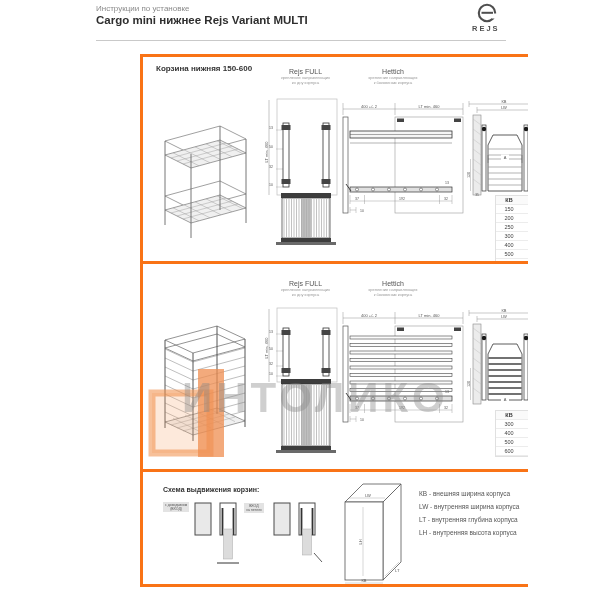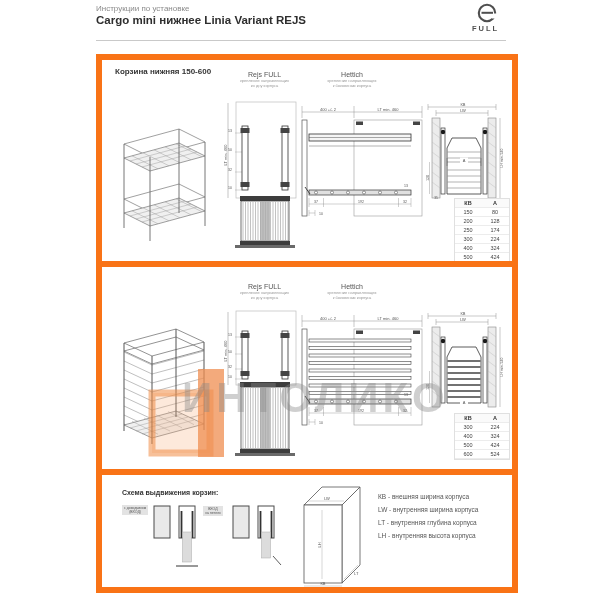--- a/index.html
+++ b/index.html
@@ -3,21 +3,21 @@
 <meta charset="utf-8">
 <style>
   html,body{margin:0;padding:0;background:#fff;}
   #page{position:relative;width:528px;height:600px;background:#ffffff;overflow:hidden;
         font-family:"Liberation Sans",sans-serif;color:#333;}
   .abs{position:absolute;}
   .kicker{font-size:8px;color:#8a8a8a;}
   .doc-title{font-size:11.5px;font-weight:bold;color:#2e2e2e;}
   .logo-wordmark{font-size:7.5px;font-weight:bold;letter-spacing:2px;color:#4f4f4f;}
   .hr{height:1px;background:#c9c9c9;}
-  .panel{border:6px solid #f97316;background:#fff;}
+  .panel{border:3px solid #f97316;background:#fff;margin-left:44px;}
   .panel-title{font-size:8px;font-weight:bold;color:#333;white-space:nowrap;}
   .colhead{text-align:center;}
   .colhead .nm{font-size:7px;color:#555;}
   .colhead .sub{font-size:4px;color:#999;line-height:5px;}
   svg{display:block;}
   svg text{font-family:"Liberation Sans",sans-serif;fill:#555;}
   .dim{font-size:4px;}
   .dims{font-size:3.5px;}
   .tbl{display:grid;grid-template-columns:26px 28px;font-size:5.5px;color:#444;
        border:1px solid #e0e0e0;background:#fff;}
@@ -30,30 +30,30 @@
   .wm{pointer-events:none;}
   .wm-text{font-size:42px;font-weight:bold;letter-spacing:4px;color:rgba(135,135,135,0.40);
            white-space:nowrap;}
 </style>
 </head>
 <body>
 
 <div id="page">
 
   <div class="abs kicker" style="left:96px;top:4px;">Инструкции по установке</div>
-  <div class="abs doc-title" style="left:96px;top:14px;">Cargo mini нижнее Linia Variant REJS</div>
+  <div class="abs doc-title" style="left:96px;top:14px;">Cargo mini нижнее Rejs Variant MULTI</div>
 
   <div class="abs" style="left:476px;top:2px;">
     <svg width="22" height="22" viewBox="0 0 22 22">
       <circle cx="11" cy="11" r="8.2" fill="none" stroke="#4f4f4f" stroke-width="2.1"></circle>
       <rect x="16" y="11.5" width="6" height="5" fill="#ffffff"></rect>
       <line x1="5.5" y1="10.8" x2="17" y2="10.8" stroke="#4f4f4f" stroke-width="2"></line>
     </svg>
   </div>
-  <div class="abs logo-wordmark" style="left:472px;top:24px;">FULL</div>
+  <div class="abs logo-wordmark" style="left:472px;top:24px;">REJS</div>
 
   <div class="abs hr" style="left:96px;top:40px;width:410px;"></div>
 
   <div class="abs panel" style="left:96px;top:54px;width:410px;height:204px;">
     <div class="abs panel-title" style="left:13px;top:7px;">Корзина нижняя 150-600</div>
 
     <div class="abs colhead" style="left:115px;top:11px;width:95px;">
       <div class="nm">Rejs FULL</div>
       <div class="sub">крепление направляющих</div>
       <div class="sub">ко дну корпуса</div>

